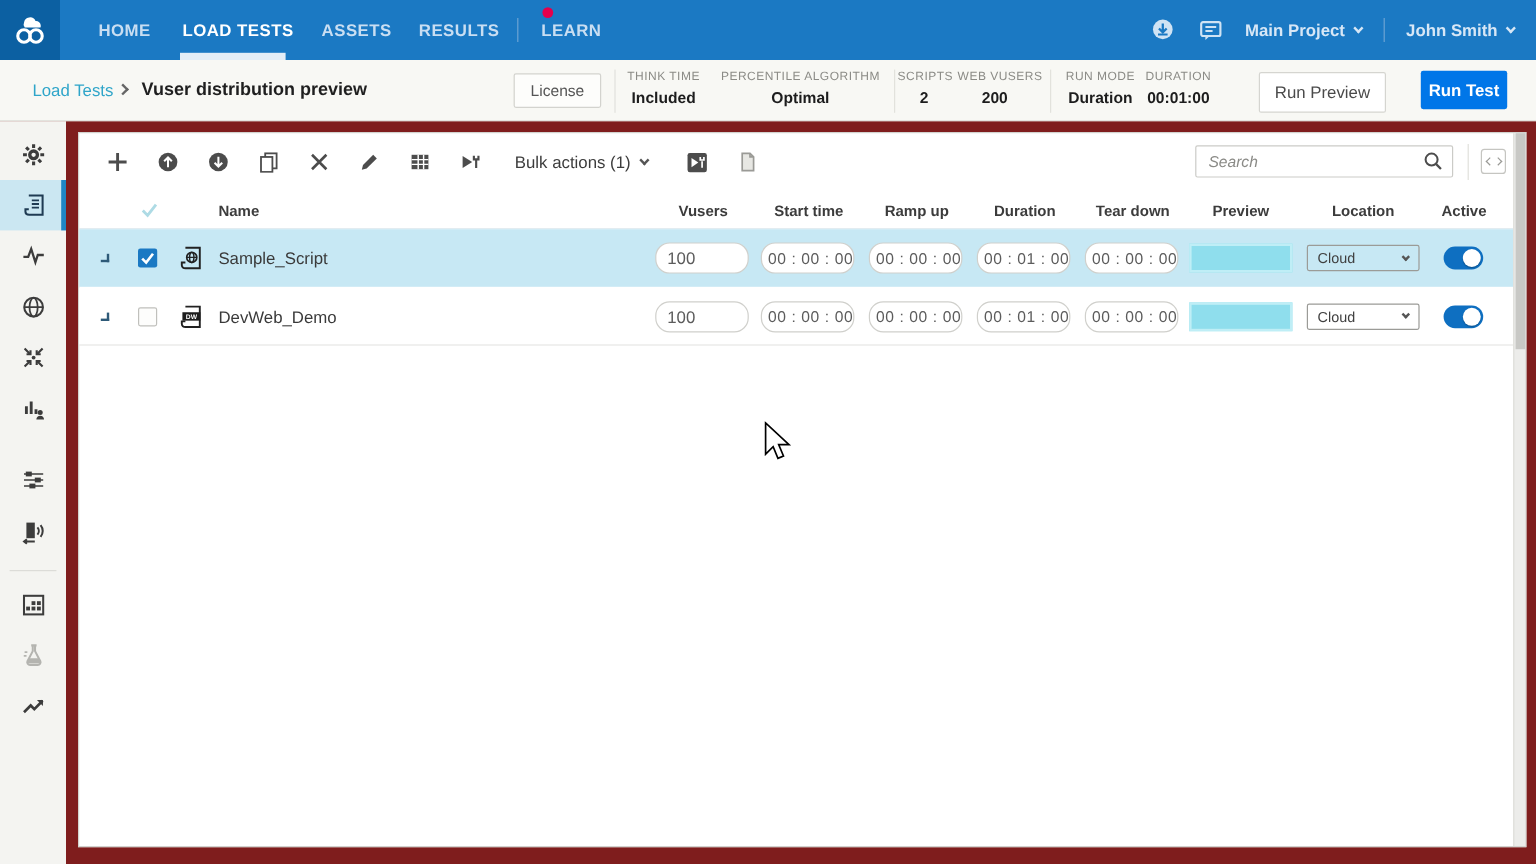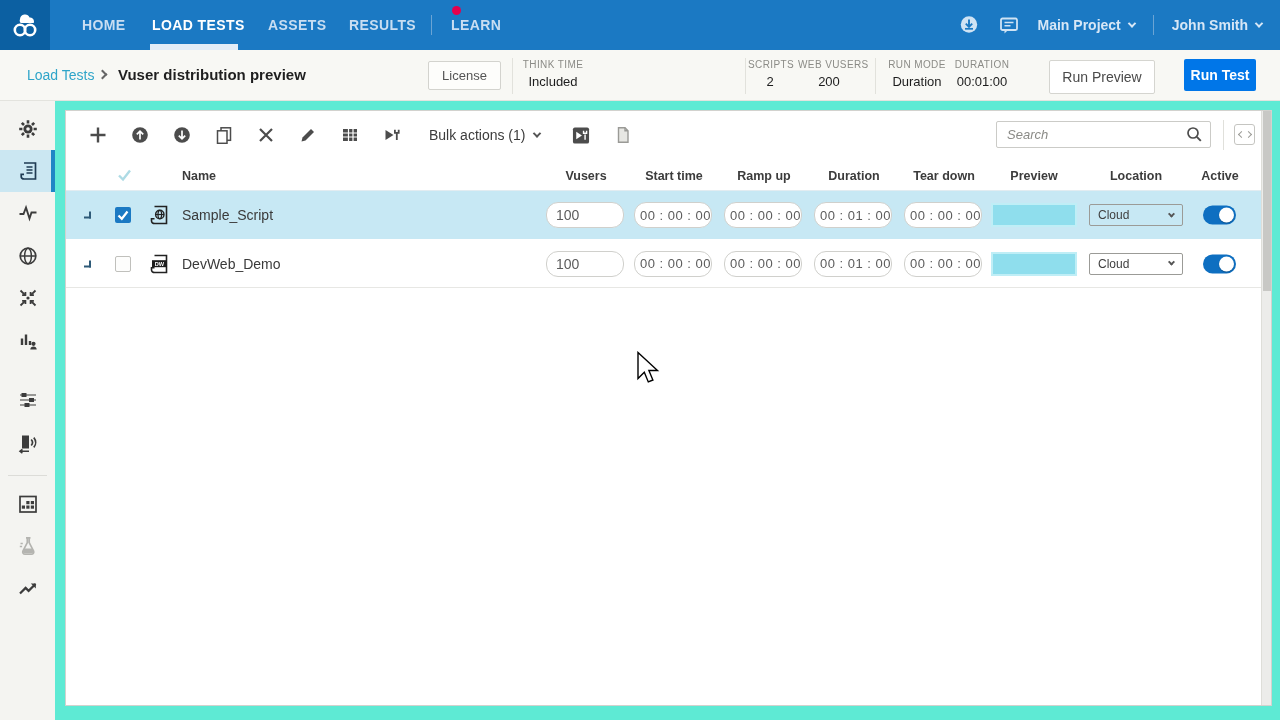--- a/index.html
+++ b/index.html
@@ -1,18 +1,18 @@
 <!DOCTYPE html>
 <html><head>
 <meta charset="utf-8">
 <style>
   * { margin:0; padding:0; box-sizing:border-box; }
   html,body { width:1280px; height:720px; }
   body { font-family:"Liberation Sans", sans-serif; background:#ecede9; overflow:hidden; }
-  #screen { position:relative; width:1280px; height:720px; background:#5eead4; overflow:hidden; }
+  #screen { position:relative; width:1280px; height:720px; background:#7f1d1d; overflow:hidden; }
 
   
   .topnav { position:absolute; left:0; top:0; width:1280px; height:50px; background:#1b79c3; z-index:5; }
   .logo { position:absolute; left:0; top:0; width:50px; height:50px; background:#0c60a2; display:flex; align-items:center; justify-content:center; cursor:pointer; }
   .nav-item { position:absolute; top:0; height:50px; line-height:50px; font-size:14px; font-weight:700; letter-spacing:.4px; color:#c9def2; cursor:pointer; white-space:nowrap; }
   .nav-item.active { color:#ffffff; }
   .nav-underline { position:absolute; left:150px; top:44px; width:88px; height:6px; background:#e3edf7; }
   .nav-divider { position:absolute; left:431px; top:15px; width:1px; height:20px; background:#6ba4d4; }
   .learn-dot { position:absolute; left:452px; top:6px; width:9px; height:9px; border-radius:50%; background:#e5004c; }
   .nav-right { position:absolute; right:18px; top:0; height:50px; display:flex; align-items:center; gap:18px; color:#d7e7f6; font-size:14px; font-weight:700; }
@@ -26,21 +26,21 @@
   
   .subheader { position:absolute; left:0; top:50px; width:1280px; height:51px; background:#f8f8f4; border-bottom:1px solid #e3e3de; }
   .crumb-link { position:absolute; left:27px; top:17px; font-size:14px; color:#2fa5c9; cursor:pointer; }
   .crumb-sep { position:absolute; left:99px; top:21px; width:7px; height:7px; border-right:2px solid #666; border-bottom:2px solid #666; transform:rotate(-45deg); }
   .page-title { position:absolute; left:118px; top:16px; font-size:15px; font-weight:700; color:#1f1f1f; }
   .btn { display:flex; align-items:center; justify-content:center; cursor:pointer; border-radius:2px; }
   .btn-license { position:absolute; left:428px; top:11px; width:73px; height:29px; background:#fdfdfb; border:1px solid #d3d3ce; font-size:13px; color:#555; }
   .sub-div { position:absolute; top:8px; width:1px; height:36px; background:#e2e2dc; }
   .stat { position:absolute; top:9px; text-align:center; }
   .stat .lab { font-size:10px; letter-spacing:.4px; color:#8b8b86; margin-bottom:4px; white-space:nowrap; }
-  .stat .val { font-size:13px; font-weight:400; color:#1d1d1d; white-space:nowrap; }
+  .stat .val { font-size:13px; font-weight:700; color:#1d1d1d; white-space:nowrap; }
   .btn-run-preview { position:absolute; left:1049px; top:10px; width:106px; height:34px; background:#fff; border:1px solid #d5d5d0; font-size:14px; color:#4a4a4a; }
   .btn-run-test { position:absolute; left:1184px; top:9px; width:72px; height:32px; background:#0076e8; border:none; font-size:14px; font-weight:700; color:#fff; }
 
   
   .sidebar { position:absolute; left:0; top:101px; width:55px; height:619px; background:#f4f4f1; }
   .side-item { position:absolute; left:0; width:55px; height:42px; display:flex; align-items:center; justify-content:center; cursor:pointer; }
   .side-item.active { background:#cbe7f2; }
   .side-item.active::after { content:""; position:absolute; right:0; top:0; width:4px; height:42px; background:#1f86c5; }
   .side-div { position:absolute; left:8px; width:39px; height:1px; background:#dddddad; background:#dcdcd8; }
 
@@ -150,20 +150,24 @@
     <i class="crumb-sep"></i>
     <span class="page-title">Vuser distribution preview</span>
 
     <button class="btn btn-license">License</button>
     <div class="sub-div" style="left:512px"></div>
 
     <div class="stat" style="left:515px;width:76px">
       <div class="lab">THINK TIME</div>
       <div class="val">Included</div>
     </div>
+    <div class="stat" style="left:598px;width:138px">
+      <div class="lab">PERCENTILE ALGORITHM</div>
+      <div class="val">Optimal</div>
+    </div>
     <div class="sub-div" style="left:745px"></div>
     <div class="stat" style="left:748px;width:44px">
       <div class="lab">SCRIPTS</div>
       <div class="val">2</div>
     </div>
     <div class="stat" style="left:798px;width:62px">
       <div class="lab">WEB VUSERS</div>
       <div class="val">200</div>
     </div>
     <div class="sub-div" style="left:875px"></div>

